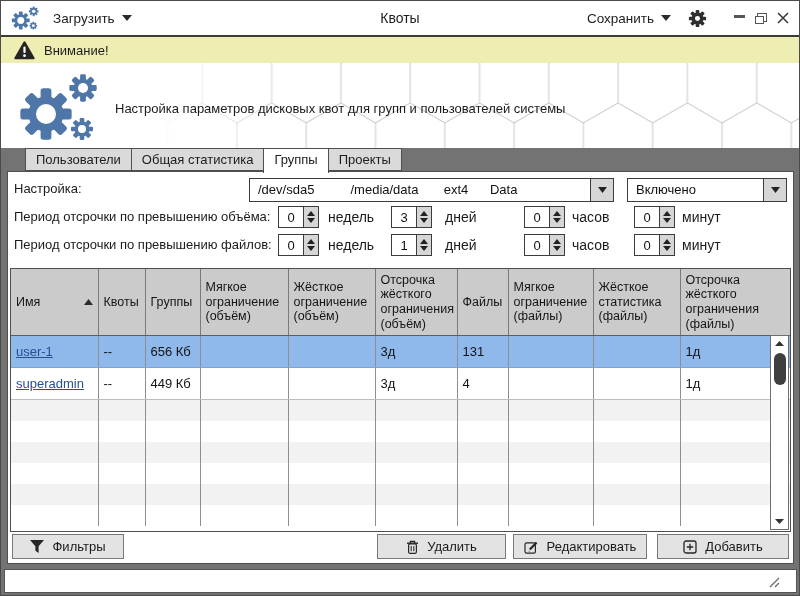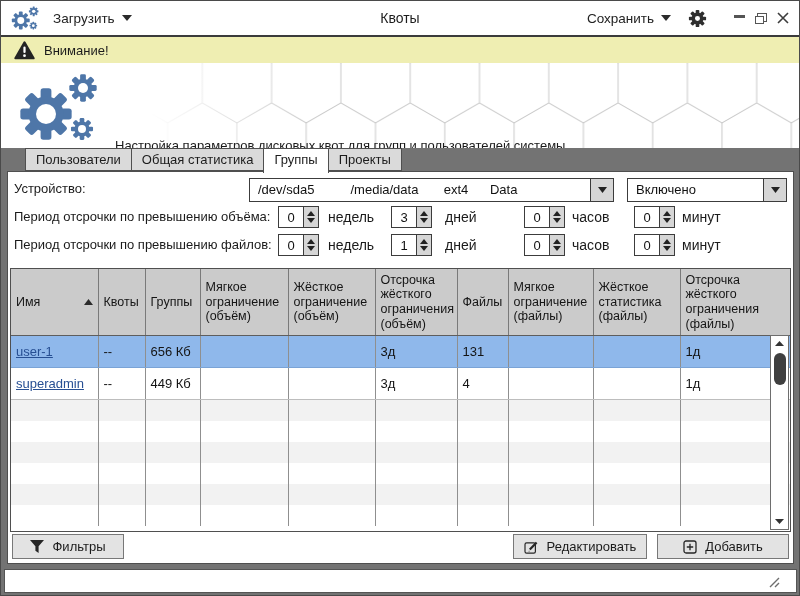--- a/index.html
+++ b/index.html
@@ -21,21 +21,21 @@
   .btn-restore .back { position:absolute; right:0; top:0; width:8px; height:7px; border:1px solid #555; }
   .btn-restore .front { position:absolute; left:0; bottom:0; width:7px; height:6px; border:1px solid #555; background:#fff; }
   
   .warnbar { position:absolute; top:36px; left:0; right:0; height:26px; background:#efeeb2; display:flex; align-items:center; padding-left:13px; gap:9px; box-sizing:border-box; }
   .warn-text { font-size:13px; color:#1c1c1c; }
   
   .appheader { position:absolute; top:62px; left:0; right:0; height:85px; background:#fff; overflow:hidden; }
   .hexbg { position:absolute; left:132px; top:0; }
   .hexfade { position:absolute; left:132px; top:0; width:170px; height:85px; background:linear-gradient(to right,#fff 10%,rgba(255,255,255,0)); }
   .applogo { position:absolute; left:16px; top:8px; }
-  .appdesc { position:absolute; left:114px; top:38px; font-size:13px; color:#1b1b1b;margin-top:37px; }
+  .appdesc { position:absolute; left:114px; top:38px; font-size:13px; color:#1b1b1b; }
   
   .tabs { position:absolute; top:147px; left:24px; display:flex; z-index:2; }
   .tab { box-sizing:border-box; height:23px; padding:0 10px; border:1px solid #4f4f4f; background:#dadada; font-size:13px; line-height:21px; color:#1c1c1c; margin-right:-1px; cursor:default; }
   .tab.active { background:#fff; height:25px; border-bottom:none; z-index:3; position:relative; }
   
   .panel { position:absolute; top:170px; left:6px; width:785px; height:391px; border:1px solid #4f4f4f; background:#fff; }
   .row-label { position:absolute; left:6px; font-size:13px; color:#1b1b1b; line-height:22px; white-space:nowrap; }
   
   .combo { position:absolute; box-sizing:border-box; height:24px; border:1px solid #3c3c3c; background:#fff; }
   .combo-val { position:absolute; left:8px; right:24px; top:0; line-height:22px; font-size:13px; color:#111; white-space:pre; overflow:hidden; }
@@ -162,21 +162,21 @@
   <div class="tabs">
     <div class="tab">Пользователи</div>
     <div class="tab">Общая статистика</div>
     <div class="tab active">Группы</div>
     <div class="tab">Проекты</div>
   </div>
 
   <div class="panel">
 
     <div class="device-row">
-      <span class="row-label">Устройство:</span>
+      <span class="row-label">Настройка:</span>
       <div class="combo" style="left:241px; width:365px;">
         <div class="combo-val">/dev/sda5          /media/data       ext4      Data</div>
         <div class="combo-btn">
           <svg width="9" height="6" viewBox="0 0 9 6">
               <path d="M0 0 H9 L4.5 6 Z" fill="#222"></path>
             </svg>
         </div>
       </div>
       <div class="combo" style="left:619px; width:160px;">
         <div class="combo-val">Включено</div>
@@ -440,20 +440,29 @@
         </div>
       </div>
     </div>
 
     <div class="fbtn" style="left:4px; width:112px;">
       <svg width="14" height="13" viewBox="0 0 14 13">
           <path d="M0 0 H14 L8.6 6.3 V13 L5.4 10.8 V6.3 Z" fill="#262626"></path>
         </svg>
       <span>Фильтры</span>
     </div>
+    <div class="fbtn" style="left:369px; width:129px;">
+      <svg width="13" height="14" viewBox="0 0 13 14">
+        <path d="M1 3.2 H12" stroke="#262626" stroke-width="1.4" fill="none"></path>
+        <path d="M4.4 3 V1.4 H8.6 V3" stroke="#262626" stroke-width="1.2" fill="none"></path>
+        <rect x="2.6" y="4" width="7.8" height="9.3" rx="1.2" fill="none" stroke="#262626" stroke-width="1.2"></rect>
+        <path d="M5.2 6 V11.2 M7.8 6 V11.2" stroke="#262626" stroke-width="1"></path>
+      </svg>
+      <span>Удалить</span>
+    </div>
     <div class="fbtn" style="left:505px; width:134px;">
       <svg width="15" height="14" viewBox="0 0 15 14">
         <rect x="1" y="2.8" width="10.4" height="10.4" rx="1.6" fill="none" stroke="#262626" stroke-width="1.2"></rect>
         <path d="M5.8 9.6 L12.6 2.6" stroke="#262626" stroke-width="2.2"></path>
         <path d="M5 10.6 L4.6 11.7 L5.8 11.3 Z" fill="#262626"></path>
       </svg>
       <span>Редактировать</span>
     </div>
     <div class="fbtn" style="left:649px; width:132px;">
       <svg width="14" height="14" viewBox="0 0 14 14">

